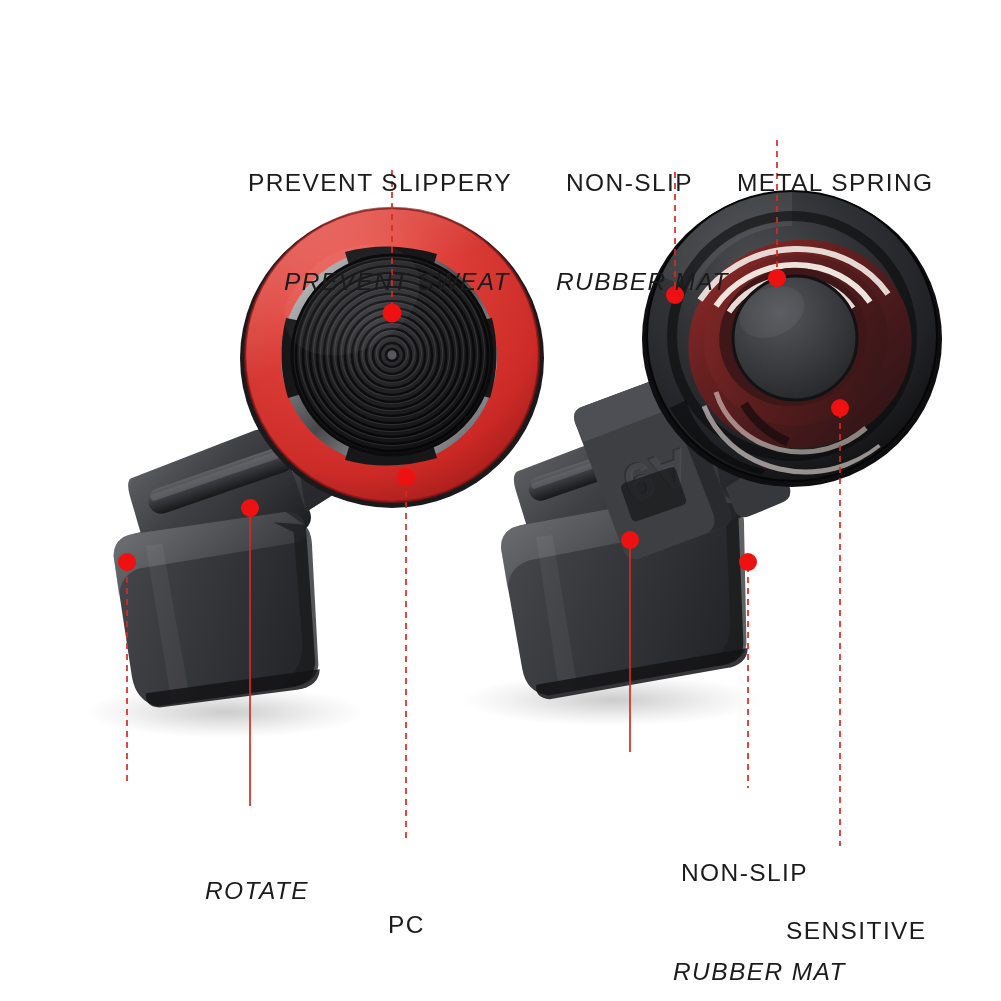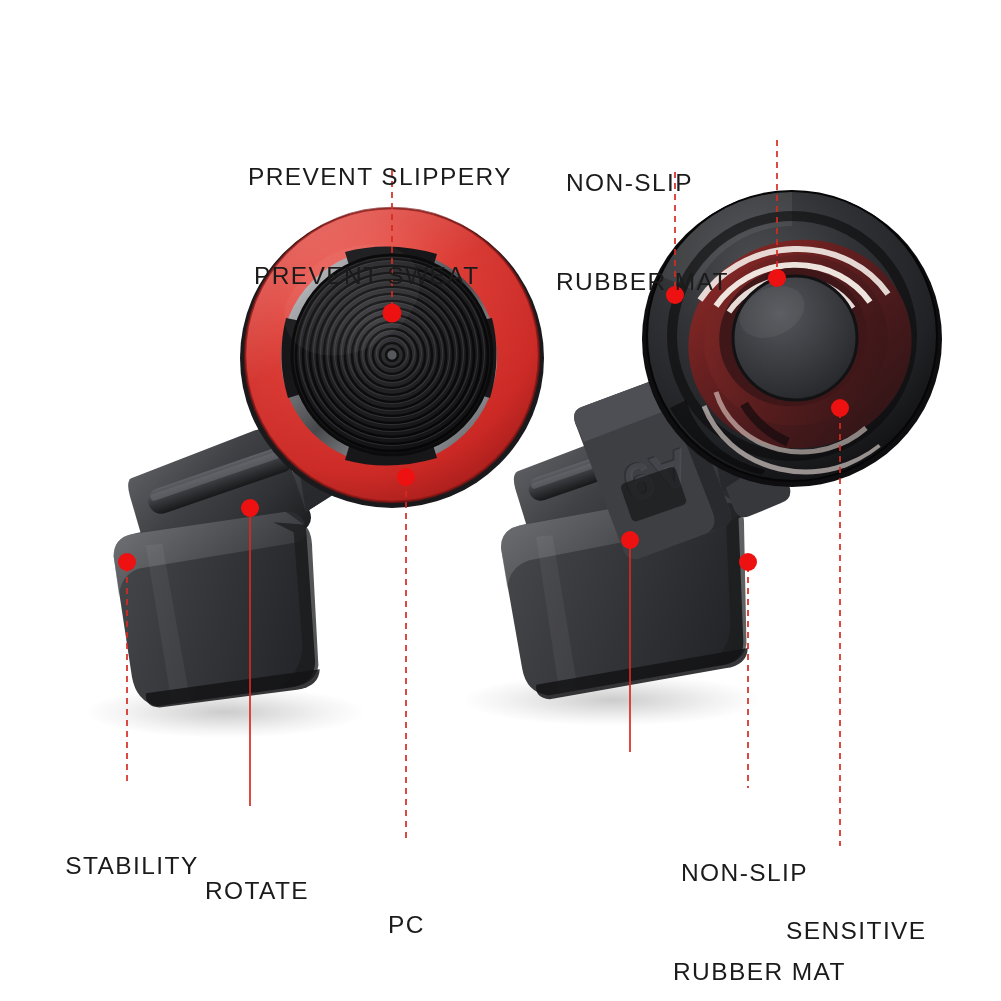--- a/index.html
+++ b/index.html
@@ -17,24 +17,24 @@
     position:absolute;
     color:#1b1b1b;
     font-size:24.5px;
     letter-spacing:1.4px;
     line-height:33px;
     white-space:pre;
     font-weight:400;
     text-transform:uppercase;
   }
   .lbl-l1{display:block;}
-  .lbl-l2{display:block;}
+  .lbl-l2{display:block;font-style:italic;}
 
   
-  #lbl-prevent       {left:248px; top:94px; text-align:left; width:262px;}
+  #lbl-prevent       {left:248px; top:100px; text-align:right; width:262px;}
   #lbl-prevent .lbl-l2{text-indent:6px;}
 
   #lbl-nonslip-top   {left:556px; top:100px; text-align:left;  width:176px;}
   #lbl-nonslip-top .lbl-l1{text-indent:10px;}
 
   #lbl-metalspring   {left:737px; top:100px; text-align:left;  width:210px;}
 
   #lbl-clip          {left:62px;  top:783px; text-align:center; width:140px;}
   #lbl-canrotate     {left:193px; top:808px; text-align:center; width:128px;}
   #lbl-pcsmooth      {left:340px; top:842px; text-align:center; width:133px;}
@@ -351,23 +351,25 @@
   <div class="callout-label" id="lbl-prevent">
     <span class="lbl-l1">PREVENT SLIPPERY</span>
     <span class="lbl-l2">PREVENT SWEAT</span>
   </div>
 
   <div class="callout-label" id="lbl-nonslip-top">
     <span class="lbl-l1">NON-SLIP</span>
     <span class="lbl-l2">RUBBER MAT</span>
   </div>
 
+  <div class="callout-label" id="lbl-metalspring">
+    <span class="lbl-l1">METAL SPRING</span>
+  </div>
 
   <div class="callout-label" id="lbl-clip">
-    <span class="lbl-l2">STABILITY</span>
   </div>
 
   <div class="callout-label" id="lbl-canrotate">
     <span class="lbl-l2">ROTATE</span>
   </div>
 
   <div class="callout-label" id="lbl-pcsmooth">
     <span class="lbl-l1">PC</span>
     
   </div>

